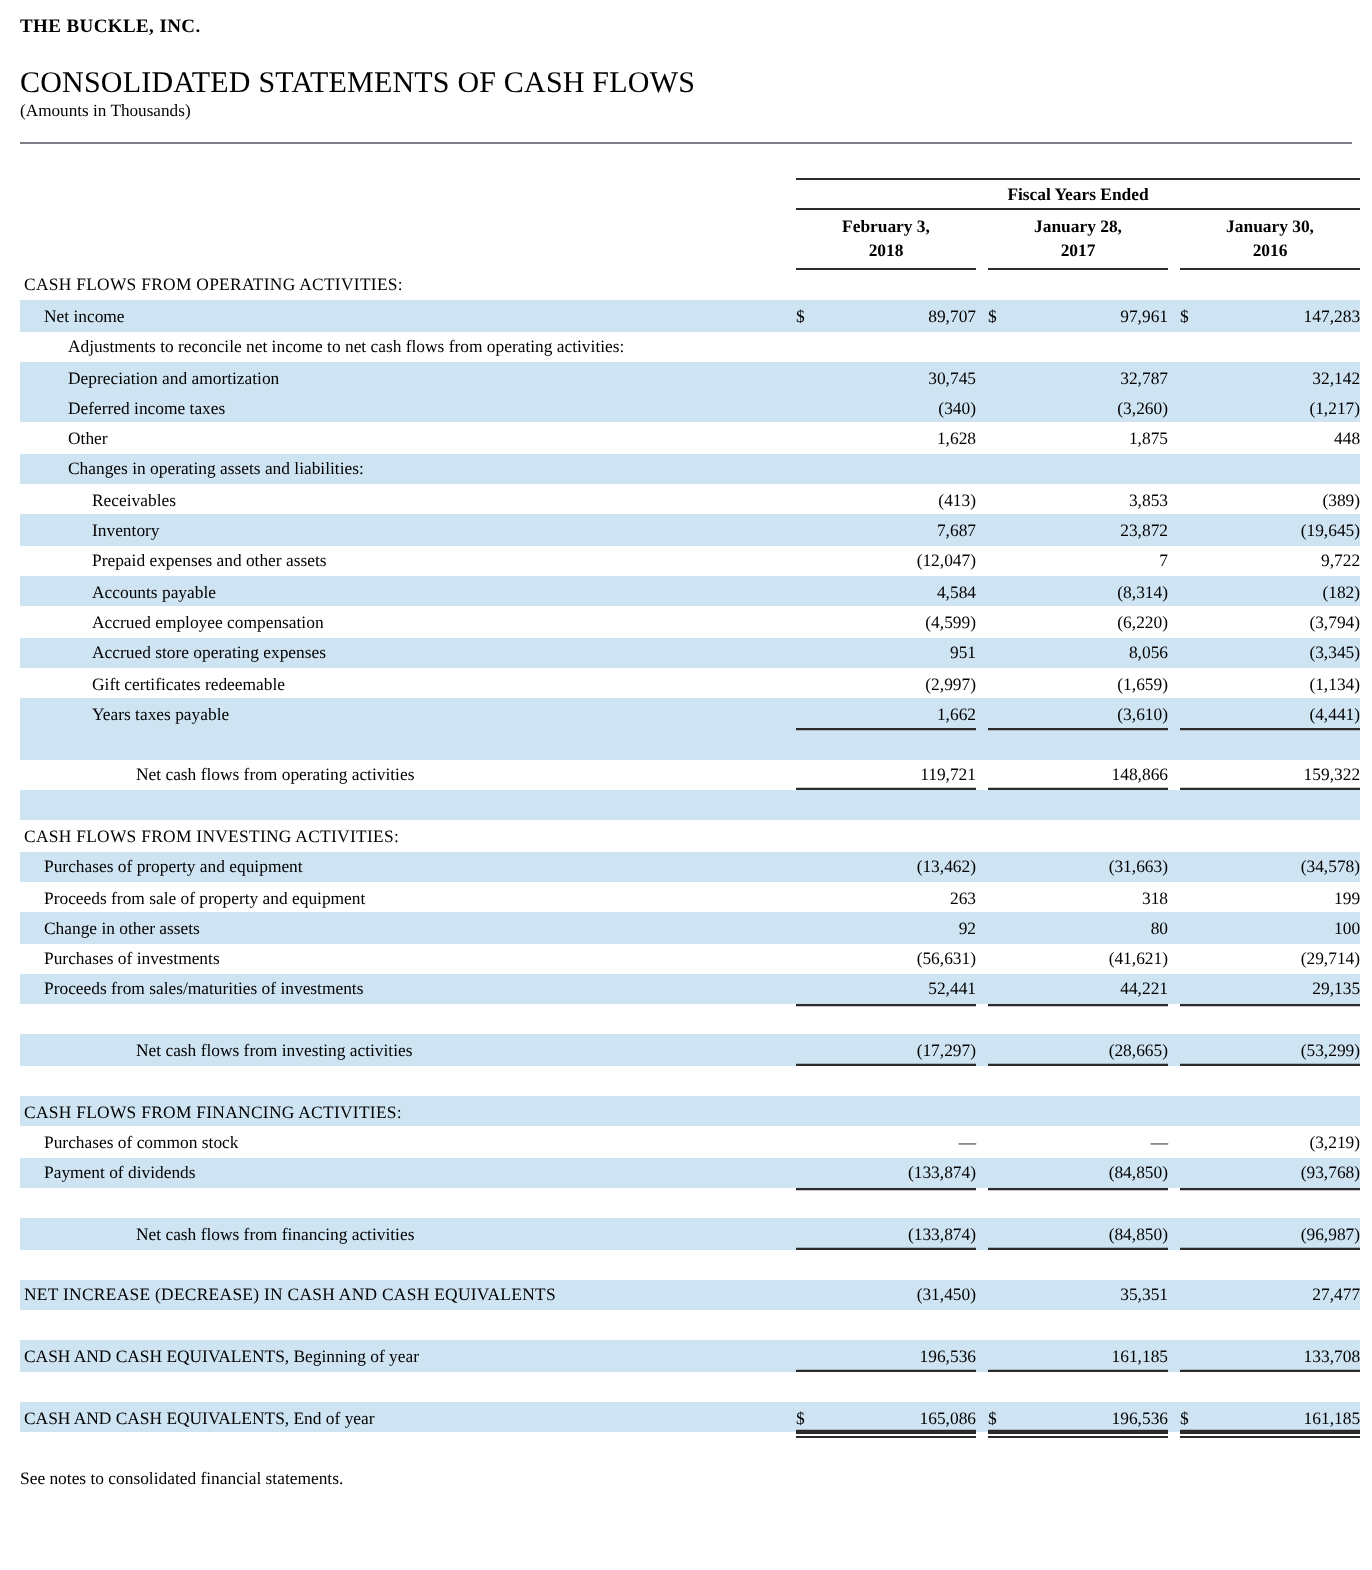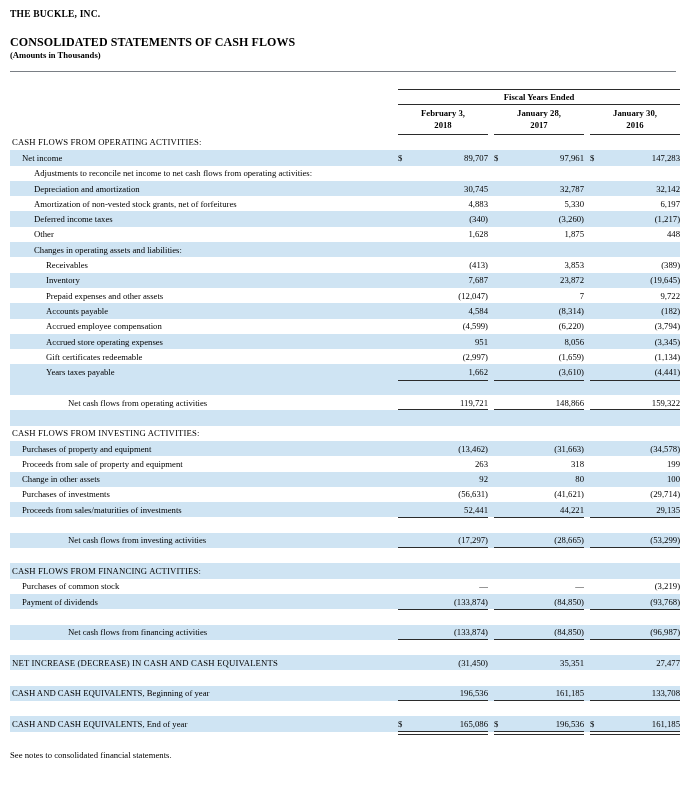--- a/index.html
+++ b/index.html
@@ -24,28 +24,28 @@
   .company-name {
     font-size: 9.5px;
     font-weight: bold;
     letter-spacing: 0.2px;
     padding: 9px 0 0 10px;
   }
   .doc-title-block {
     padding: 17px 0 0 10px;
   }
   .doc-title {
-    font-size: 12px;
-    font-weight: bold;
+    font-size: 15px;
+    font-weight: normal;
     letter-spacing: 0.1px;
     line-height: 13px;
   }
   .doc-subtitle {
     font-size: 8.6px;
-    font-weight: bold;
+    font-weight: normal;
     line-height: 13px;
   }
   .top-rule {
     margin: 9px 10px 0 10px;
     border-top: 1.4px solid #7a7f85;
   }
 
   table.cf {
     width: 666px;
     margin: 0 10px;
@@ -216,31 +216,20 @@
           <td class="label i2">Depreciation and amortization</td>
           <td class="sym"></td>
           <td class="num">30,745</td>
           <td class="gap"></td>
           <td class="sym"></td>
           <td class="num">32,787</td>
           <td class="gap"></td>
           <td class="sym"></td>
           <td class="num">32,142</td>
         </tr>
-        <tr class="r">
-          <td class="label i2">Amortization of non-vested stock grants, net of forfeitures</td>
-          <td class="sym"></td>
-          <td class="num">4,883</td>
-          <td class="gap"></td>
-          <td class="sym"></td>
-          <td class="num">5,330</td>
-          <td class="gap"></td>
-          <td class="sym"></td>
-          <td class="num">6,197</td>
-        </tr>
         <tr class="r shade">
           <td class="label i2">Deferred income taxes</td>
           <td class="sym"></td>
           <td class="num">(340)</td>
           <td class="gap"></td>
           <td class="sym"></td>
           <td class="num">(3,260)</td>
           <td class="gap"></td>
           <td class="sym"></td>
           <td class="num">(1,217)</td>

